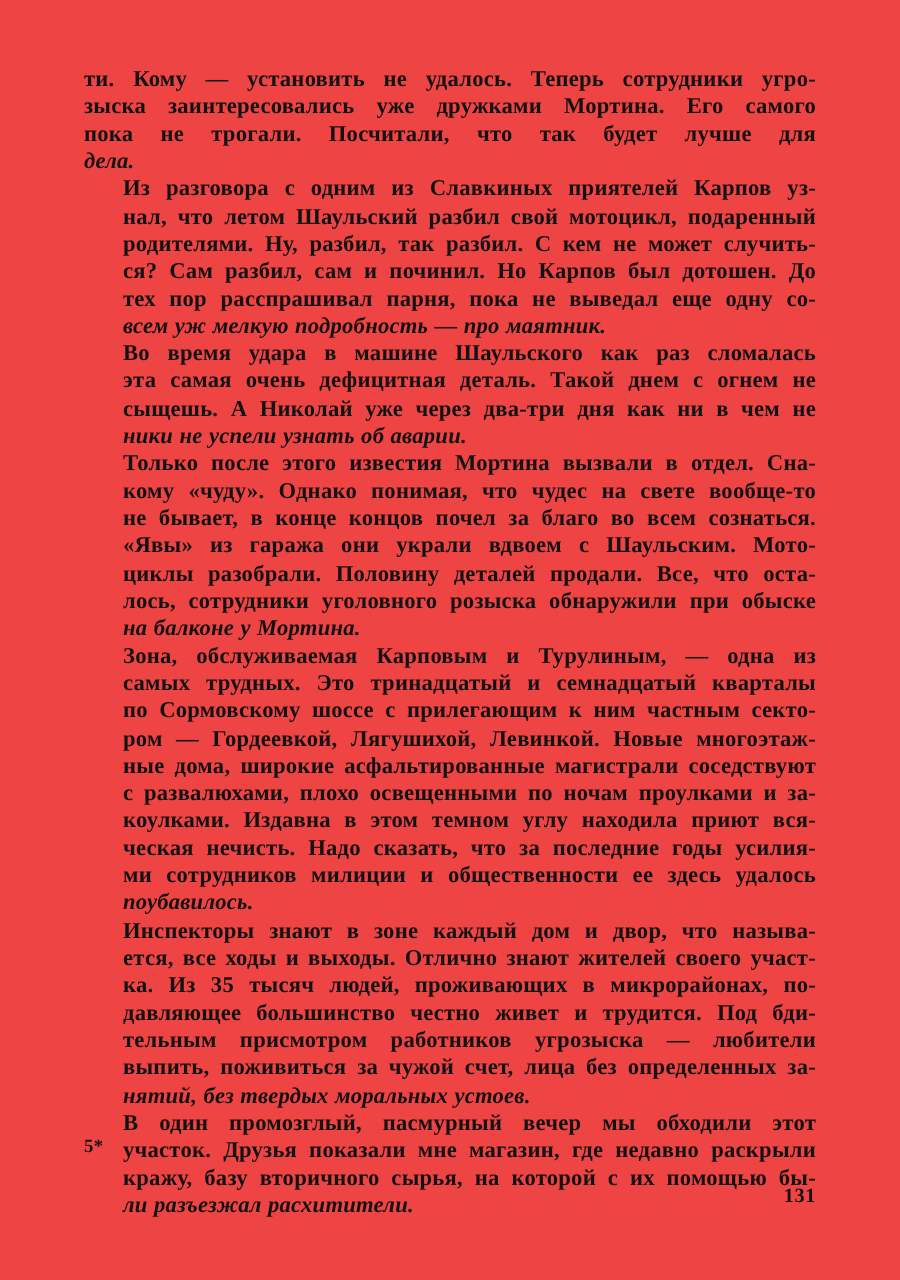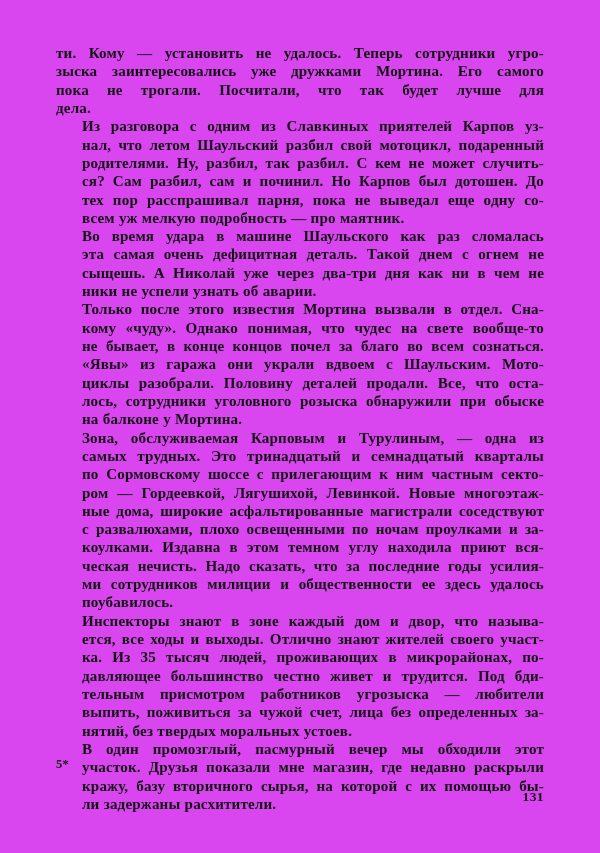--- a/index.html
+++ b/index.html
@@ -14,21 +14,21 @@
     color: #131313;
     position: relative;
     overflow: hidden;
   }
   .page {
     position: absolute;
     left: 0;
     top: 0;
     width: 600px;
     height: 853px;
-    background: #d946ef;
+    background: #ef4444;
   }
   .text-column {
     position: absolute;
     left: 56px;
     top: 44px;
     width: 488px;
   }
   .para {
     margin: 0;
     font-size: 15.1px;
@@ -50,20 +50,21 @@
   
   .para .line.j {
     text-align: justify;
     text-align-last: justify;
     white-space: normal;
   }
   .para .line.last {
     text-align: right;
     text-align-last: left;
     white-space: normal;
+    font-style: italic;
   }
   .para .line.first {
     text-indent: 26px;
   }
   .footer {
     position: absolute;
     left: 56px;
     top: 757px;
     width: 488px;
     height: 20px;
@@ -140,21 +141,21 @@
         <span class="line j">ка. Из 35 тысяч людей, проживающих в микрорайонах, по-</span>
         <span class="line j">давляющее большинство честно живет и трудится. Под бди-</span>
         <span class="line j">тельным присмотром работников угрозыска — любители</span>
         <span class="line j">выпить, поживиться за чужой счет, лица без определенных за-</span>
         <span class="line last">нятий, без твердых моральных устоев.</span>
       </p>
       <p class="para">
         <span class="line j first">В один промозглый, пасмурный вечер мы обходили этот</span>
         <span class="line j">участок. Друзья показали мне магазин, где недавно раскрыли</span>
         <span class="line j">кражу, базу вторичного сырья, на которой с их помощью бы-</span>
-        <span class="line last">ли задержаны расхитители.</span>
+        <span class="line last">ли разъезжал расхитители.</span>
       </p>
     </div>
 
   <div class="footer">
     <span class="folio-mark">5*</span>
     <span class="folio-number">131</span>
   </div>
 
 </div>
 

